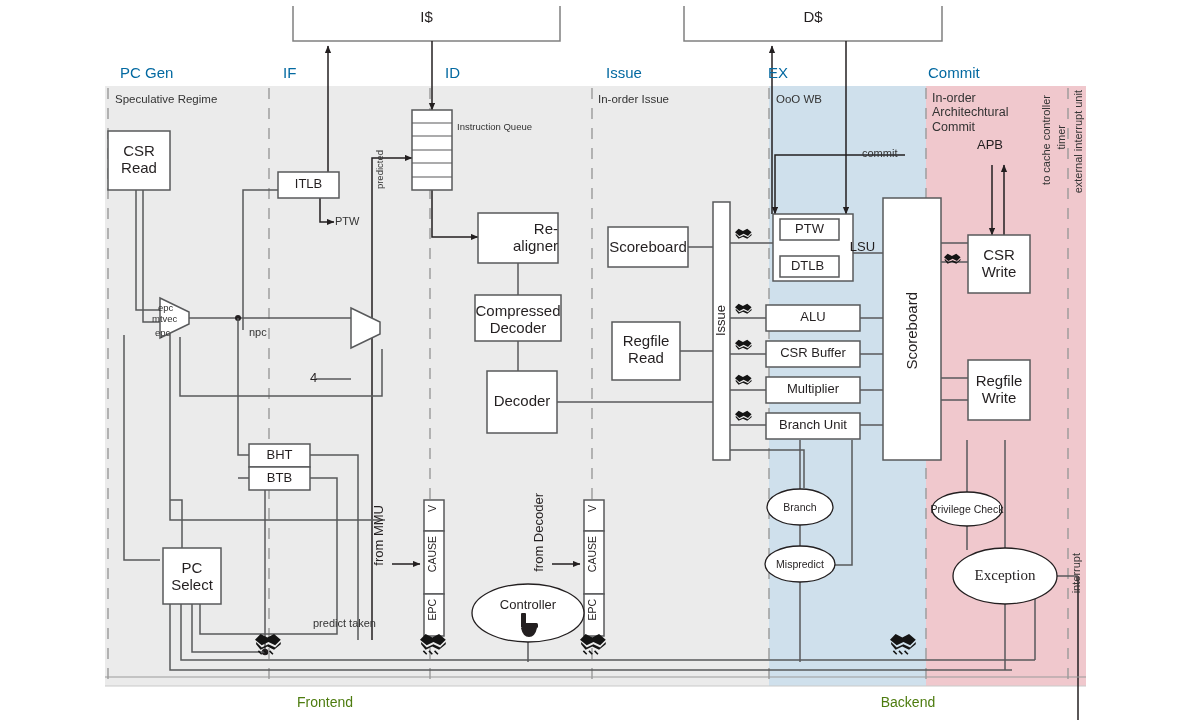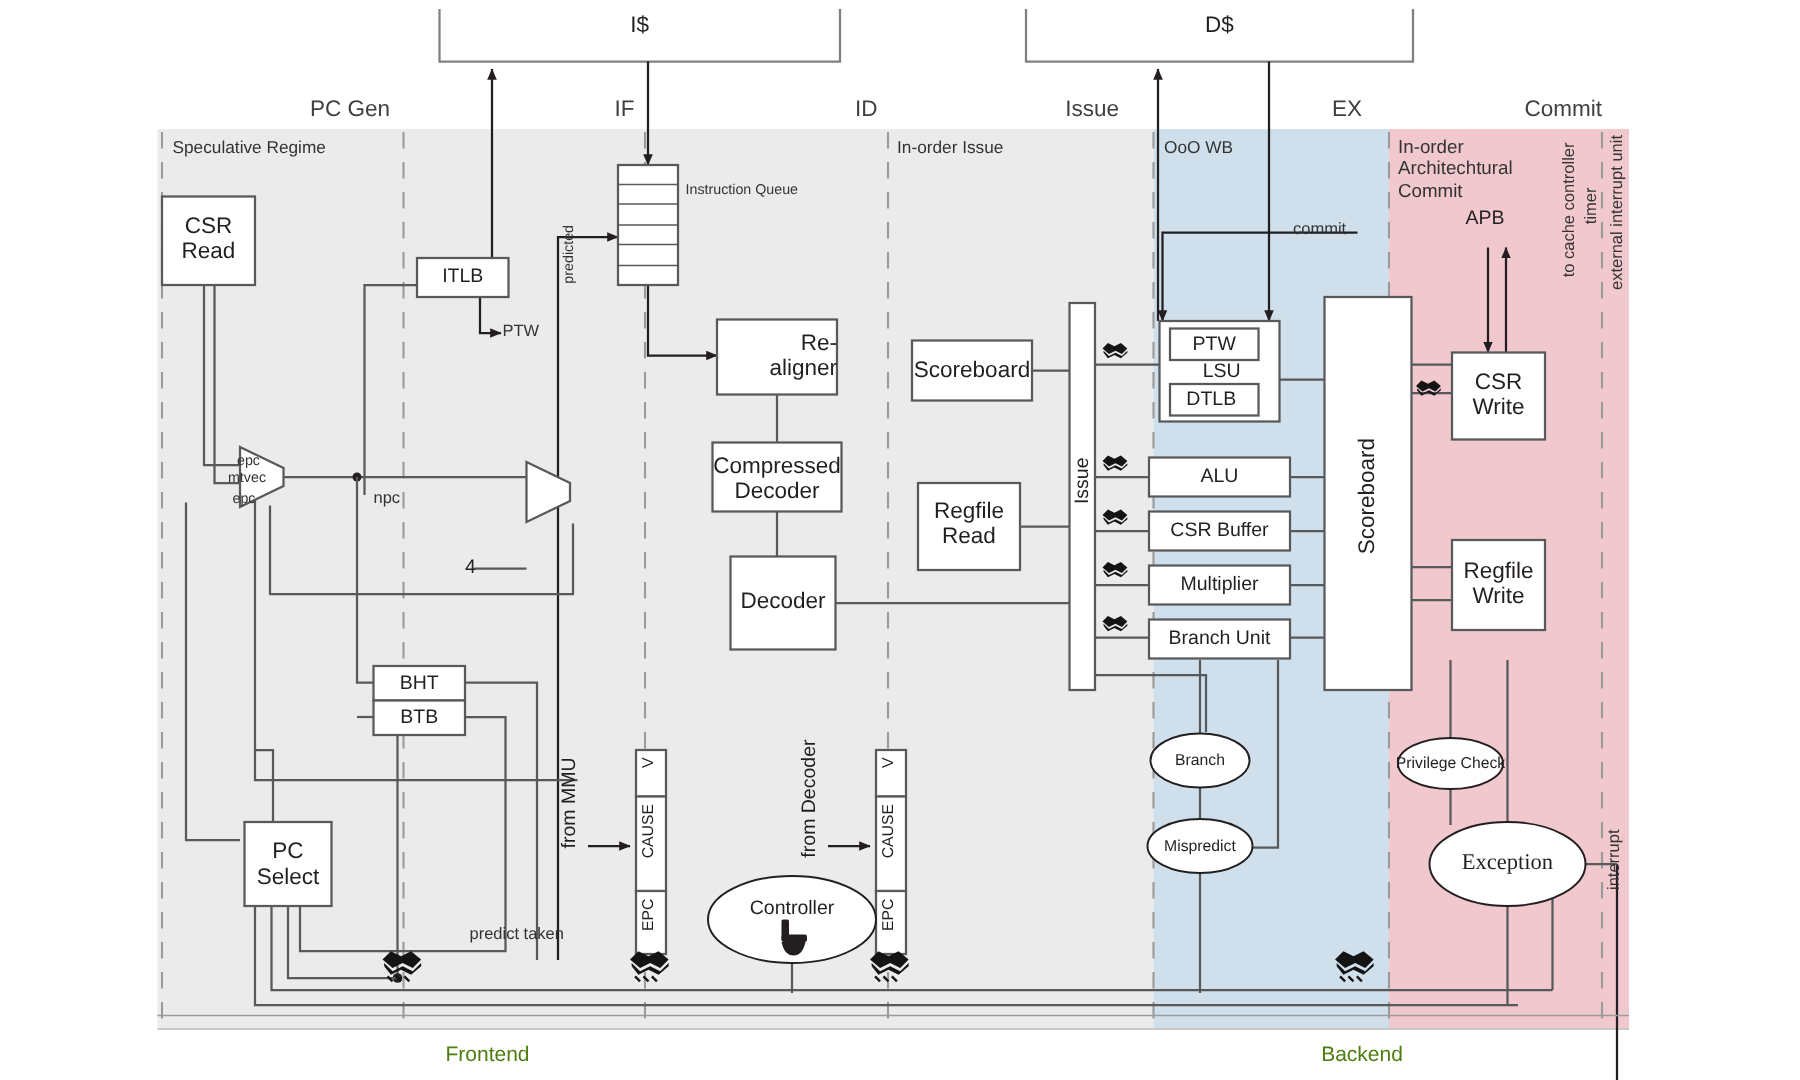--- a/index.html
+++ b/index.html
@@ -7,21 +7,21 @@
   body{
     width:1200px;height:720px;position:relative;overflow:hidden;
     font-family:"Liberation Sans","DejaVu Sans",sans-serif;
     color:#231f20;
   }
   #stage{position:absolute;left:0;top:0;width:1200px;height:720px;}
   svg.layer{position:absolute;left:0;top:0;width:1200px;height:720px;overflow:visible;}
   .lbl{position:absolute;white-space:pre;line-height:1.15;}
 
   
-  .stage-head{font-size:15px;color:#404040;text-align:right;}
+  .stage-head{font-size:15px;color:#0369a1;text-align:left;}
 
   
   .region-cap{font-size:11.5px;color:#333;}
   .region-cap.big{font-size:12.5px;}
 
   
   .box-txt{font-size:15px;color:#231f20;text-align:center;}
   .box-txt.sm{font-size:13px;}
   .box-txt.xs{font-size:10.5px;}
 
@@ -321,21 +321,21 @@
   <div class="lbl wire-lbl" style="left:457px;top:122px;">Instruction Queue</div>
   <div class="lbl box-txt" style="left:478px;top:220px;width:80px;text-align:right;">Re-<br>aligner</div>
   <div class="lbl box-txt" style="left:472px;top:302px;width:92px;">Compressed<br>Decoder</div>
   <div class="lbl box-txt" style="left:487px;top:392px;width:70px;">Decoder</div>
 
   <div class="lbl box-txt" style="left:608px;top:238px;width:80px;">Scoreboard</div>
   <div class="lbl box-txt" style="left:612px;top:332px;width:68px;">Regfile<br>Read</div>
   <div class="lbl box-txt sm vert" style="left:714px;top:305px;">Issue</div>
 
   <div class="lbl box-txt sm" style="left:780px;top:222px;width:59px;">PTW</div>
-  <div class="lbl box-txt sm" style="left:773px;top:240px;width:83px;">LSU</div>
+  <div class="lbl box-txt sm" style="left:773px;top:240px;width:83px;padding-left:48px;">LSU</div>
   <div class="lbl box-txt sm" style="left:780px;top:259px;width:55px;">DTLB</div>
   <div class="lbl box-txt sm" style="left:766px;top:310px;width:94px;">ALU</div>
   <div class="lbl box-txt sm" style="left:766px;top:346px;width:94px;">CSR Buffer</div>
   <div class="lbl box-txt sm" style="left:766px;top:382px;width:94px;">Multiplier</div>
   <div class="lbl box-txt sm" style="left:766px;top:418px;width:94px;">Branch Unit</div>
 
   <div class="lbl box-txt vert" style="left:903px;top:292px;">Scoreboard</div>
   <div class="lbl box-txt" style="left:968px;top:246px;width:62px;">CSR<br>Write</div>
   <div class="lbl box-txt" style="left:968px;top:372px;width:62px;">Regfile<br>Write</div>
 

